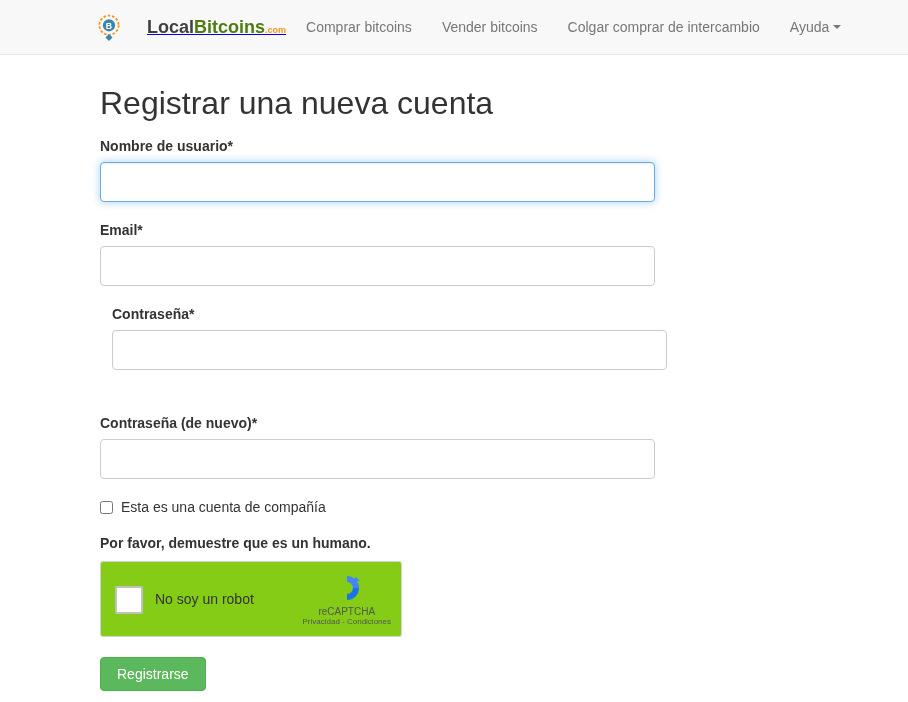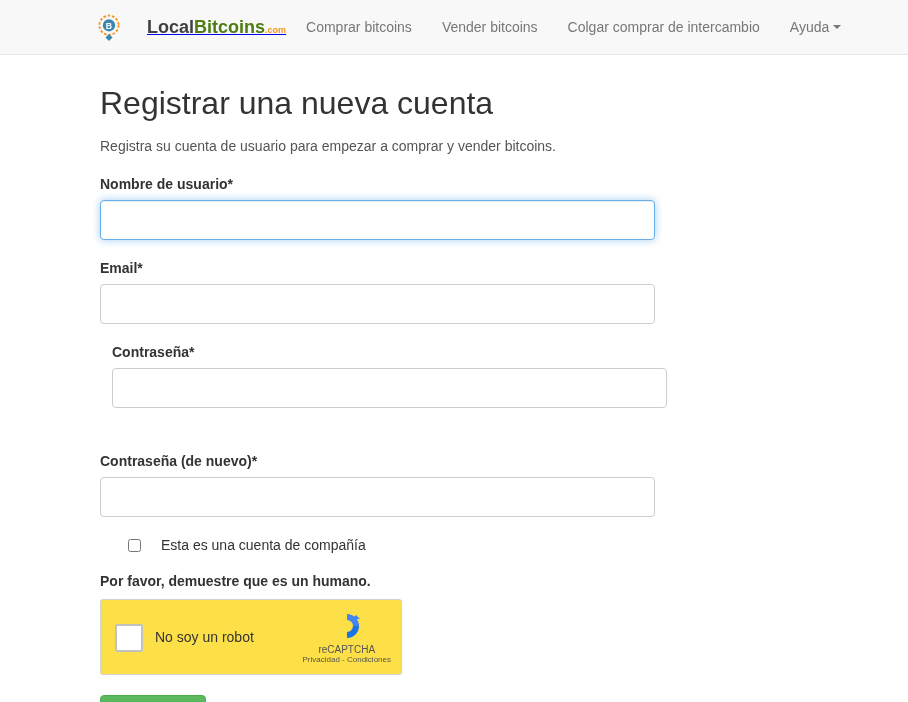--- a/index.html
+++ b/index.html
@@ -102,42 +102,41 @@
       border: 1px solid #ccc;
       border-radius: 4px;
     }
     .form-control.focused {
       border-color: #66afe9;
       box-shadow: inset 0 1px 1px rgba(0,0,0,.075), 0 0 8px rgba(102,175,233,.6);
     }
     .checkbox-group {
       display: flex;
       align-items: center;
-      gap: 20px;
-      margin-bottom: 20px;
-      margin-left: 28px;
+      gap: 8px;
+      margin-bottom: 20px;
     }
     .checkbox-group input {
       width: 13px;
       height: 13px;
     }
     .checkbox-label {
       font-weight: normal;
       margin: 0;
     }
     .captcha-label {
       font-weight: bold;
       margin-bottom: 10px;
     }
     .recaptcha {
       width: 302px;
       height: 76px;
       border: 1px solid #d3d3d3;
       border-radius: 3px;
-      background: #fde047;
+      background: #84cc16;
       display: flex;
       padding: 10px;
       margin-bottom: 20px;
       box-shadow: 0 0 2px rgba(0,0,0,0.05);
     }
     .recaptcha-checkbox {
       width: 28px;
       height: 28px;
       border: 2px solid #c1c1c1;
       border-radius: 2px;
@@ -215,21 +214,20 @@
             <span>Ayuda</span> 
             <span class="caret"></span>
           </a>
         </li>
     </ul>
   </div>
 </nav>
 
 <div class="container">
   <h1>Registrar una nueva cuenta</h1>
-  <p class="subtitle">Registra su cuenta de usuario para empezar a comprar y vender bitcoins.</p>
 
   <div class="form-group">
     <label>Nombre de usuario*</label>
     <input type="text" class="form-control focused" style="">
   </div>
 
   <div class="form-group">
     <label>Email*</label>
     <input type="email" class="form-control" style="">
   </div>

